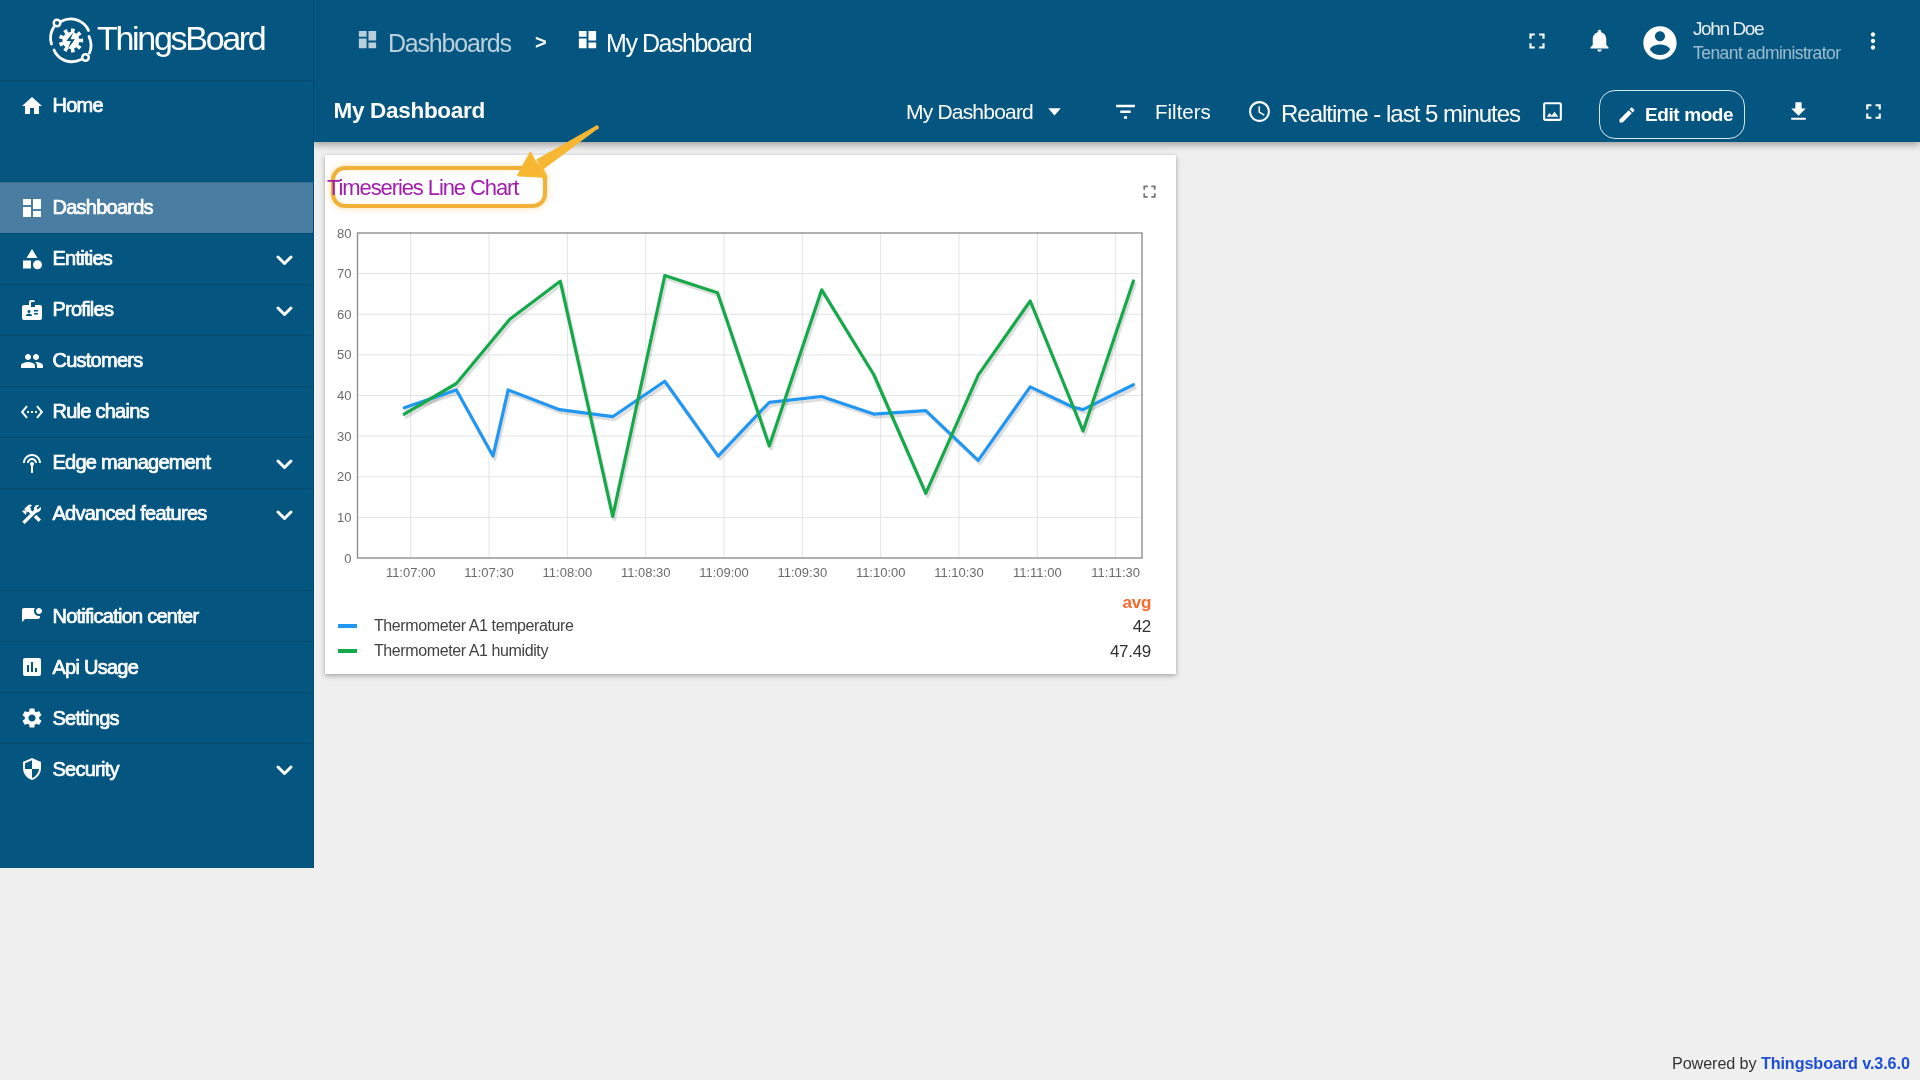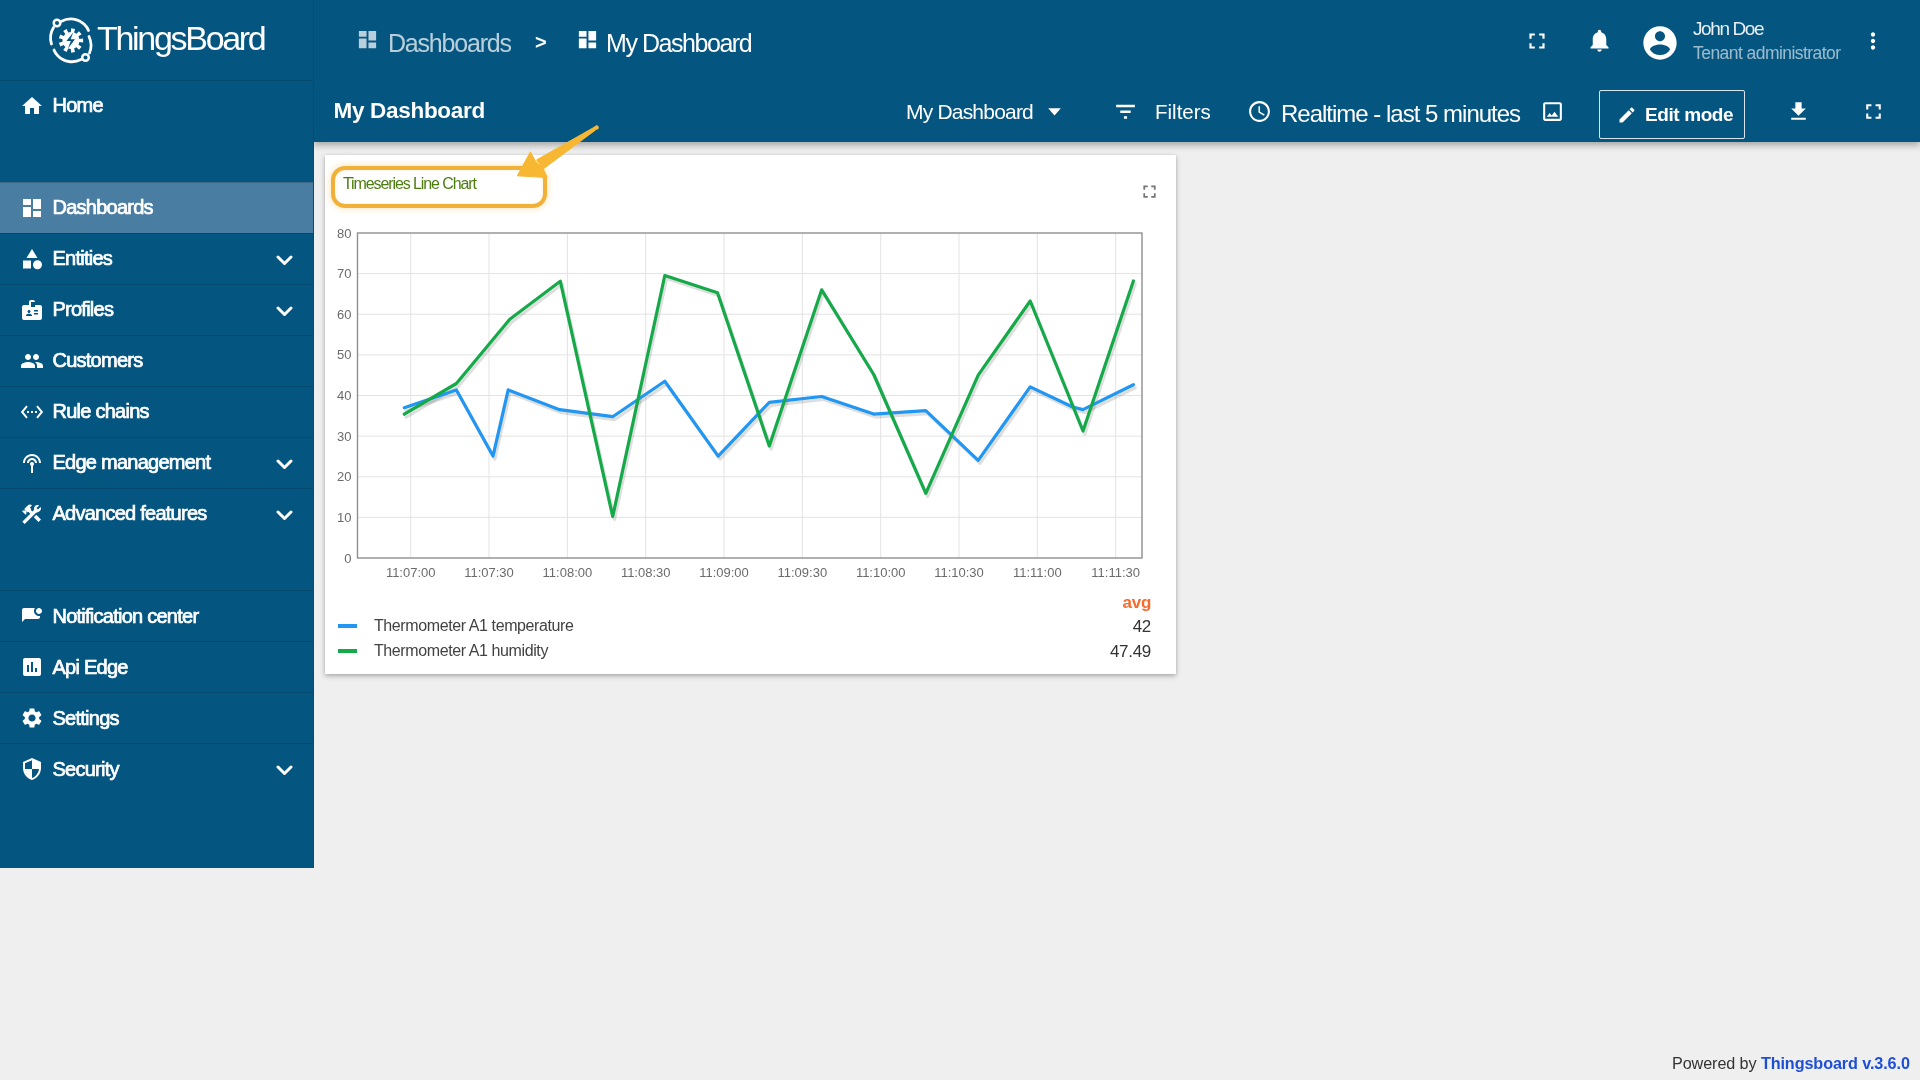--- a/index.html
+++ b/index.html
@@ -30,26 +30,26 @@
   #uname { position:absolute; left:1693px; top:18px; font-size:19px; color:#e9eef3;
     letter-spacing:-1.4px;}
   #urole { position:absolute; left:1693px; top:43px; font-size:17.5px; color:rgba(255,255,255,0.60);
     letter-spacing:-0.55px;}
   #tbtitle { position:absolute; left:333.5px; top:98px; font-size:22.5px; font-weight:bold;
     color:#fff; letter-spacing:-0.3px; }
   #ddash { position:absolute; left:906px; top:100px; font-size:21px; color:#fff; letter-spacing:-0.8px;}
   #filters { position:absolute; left:1155px; top:100px; font-size:20.5px; color:#fff; letter-spacing:0;}
   #realtime { position:absolute; left:1281px; top:100px; font-size:24px; color:#fff; letter-spacing:-1.0px;}
   #editbtn { position:absolute; left:1599px; top:90px; width:146px; height:49px;
-    border:1px solid rgba(255,255,255,0.85); border-radius:2px; }
+    border:1px solid rgba(255,255,255,0.85); border-radius:16px; }
   #editbtn .lbl { position:absolute; left:45px; top:13px; font-size:19px; font-weight:bold;
     color:#fff; letter-spacing:-0.4px; }
   #card { position:absolute; left:325px; top:155px; width:851px; height:519px; background:#fff;
     box-shadow:0 2px 5px rgba(0,0,0,0.28), 0 0 2px rgba(0,0,0,0.10); }
-  #ctitle { position:absolute; left:343px; top:175px; font-size:16px; color:#4d7c0f;
+  #ctitle { position:absolute; left:327px; top:175px; font-size:22px; color:#a21caf;
     letter-spacing:-1.1px; z-index:8; }
   #hl { position:absolute; left:331px; top:166px; width:216px; height:42px; border:4px solid #f1b138;
     border-radius:14px; box-shadow:0 0 6px 1px rgba(242,178,55,0.33), inset 0 0 4px rgba(242,178,55,0.18); z-index:7; }
   .leg { position:absolute; font-size:16px; color:#424242; letter-spacing:-0.4px; }
   .legv { position:absolute; font-size:17px; color:#333; text-align:right; width:60px;
     letter-spacing:-0.3px; }
   #avg { position:absolute; left:1091px; top:593px; width:60px; font-size:17px; font-weight:bold;
     color:#f76a2b; text-align:right; letter-spacing:-0.3px; }
   #powered { position:absolute; left:1672px; top:1054px; font-size:16.2px; color:#333; width:248px;
     letter-spacing:-0.1px;}
@@ -137,21 +137,21 @@
 <div class="mi" style="top:590.0px">
       <svg width="24" height="24" viewBox="0 0 24 24" fill="#fff">
         <path d="M22 7c0 1.66-1.34 3-3 3s-3-1.34-3-3 1.34-3 3-3 3 1.34 3 3zm-2 4.9c-.32.07-.66.1-1 .1-2.76 0-5-2.24-5-5 0-1.08.34-2.08.93-2.9H4c-1.1 0-2 .9-2 2v12l3-3h13c1.1 0 2-.9 2-2v-1.2z"></path>
       </svg>
       <span class="lbl">Notification center</span>
     </div>
 <div class="mi" style="top:641.0px">
       <svg width="24" height="24" viewBox="0 0 24 24" fill="#fff">
         <path d="M19 3H5c-1.1 0-2 .9-2 2v14c0 1.1.9 2 2 2h14c1.1 0 2-.9 2-2V5c0-1.1-.9-2-2-2zM9 17H7v-7h2v7zm4 0h-2V7h2v10zm4 0h-2v-4h2v4z"></path>
       </svg>
-      <span class="lbl">Api Edge</span>
+      <span class="lbl">Api Usage</span>
     </div>
 <div class="mi" style="top:692.1px">
       <svg width="24" height="24" viewBox="0 0 24 24" fill="#fff">
         <path d="M19.14 12.94c.04-.3.06-.61.06-.94 0-.32-.02-.64-.07-.94l2.03-1.58c.18-.14.23-.41.12-.61l-1.92-3.32c-.12-.22-.37-.29-.59-.22l-2.39.96c-.5-.38-1.03-.7-1.62-.94l-.36-2.54c-.04-.24-.24-.41-.48-.41h-3.84c-.24 0-.43.17-.47.41l-.36 2.54c-.59.24-1.13.57-1.62.94l-2.39-.96c-.22-.08-.47 0-.59.22L2.74 8.87c-.12.21-.08.47.12.61l2.03 1.58c-.05.3-.09.63-.09.94s.02.64.07.94l-2.03 1.58c-.18.14-.23.41-.12.61l1.92 3.32c.12.22.37.29.59.22l2.39-.96c.5.38 1.03.7 1.62.94l.36 2.54c.05.24.24.41.48.41h3.84c.24 0 .44-.17.47-.41l.36-2.54c.59-.24 1.13-.56 1.62-.94l2.39.96c.22.08.47 0 .59-.22l1.92-3.32c.12-.22.07-.47-.12-.61l-2.01-1.58zM12 15.6c-1.98 0-3.6-1.62-3.6-3.6s1.62-3.6 3.6-3.6 3.6 1.62 3.6 3.6-1.62 3.6-3.6 3.6z"></path>
       </svg>
       <span class="lbl">Settings</span>
     </div>
 <div class="mi" style="top:743.1px">
       <svg width="24" height="24" viewBox="0 0 24 24" fill="#fff">
         <path d="M12 1L3 5v6c0 5.55 3.84 10.74 9 12 5.16-1.26 9-6.45 9-12V5l-9-4zm0 10.99h7c-.53 4.12-3.28 7.79-7 8.94V12H5V6.3l7-3.11v8.8z"></path>

